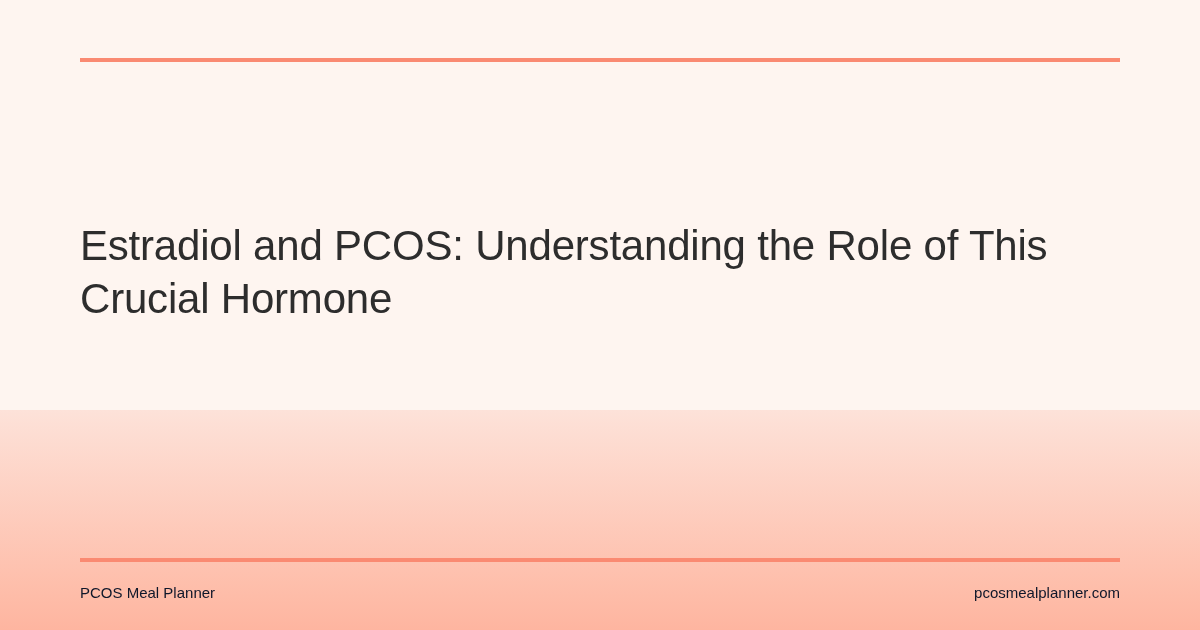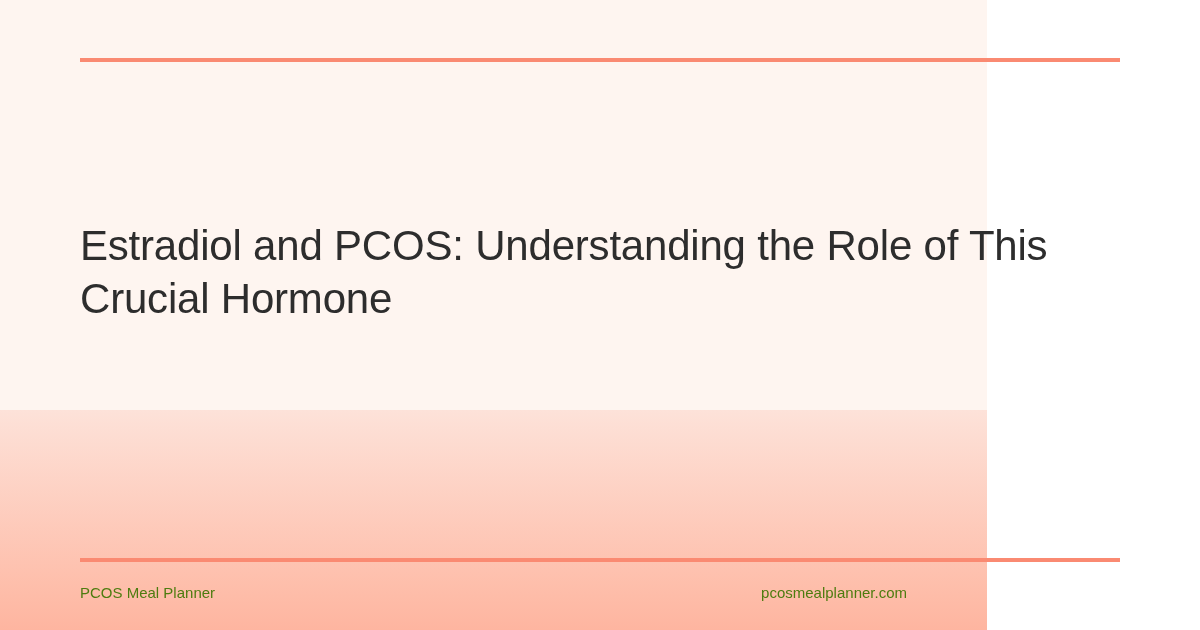--- a/index.html
+++ b/index.html
@@ -9,21 +9,21 @@
 
   body {
     width: 1200px;
     height: 630px;
     font-family: "Liberation Sans", sans-serif;
     overflow: hidden;
   }
 
   .og-card {
     position: relative;
-    width: 987px;
+    width: 1200px;
     height: 630px;
     background: #FEF5F0;
     box-sizing: border-box;
   }
 
   
   .gradient-band {
     position: absolute;
     left: 0;
     right: 0;
@@ -74,21 +74,21 @@
     display: flex;
     align-items: center;
     justify-content: space-between;
   }
 
   .footer-brand,
   .footer-url {
     font-family: "Liberation Sans", sans-serif;
     font-size: 15px;
     font-weight: 400;
-    color: #4d7c0f;
+    color: #0f172a;
     white-space: nowrap;
   }
 </style>
 </head>
 <body>
 
 <div class="og-card">
 
   <div class="gradient-band"></div>
 

